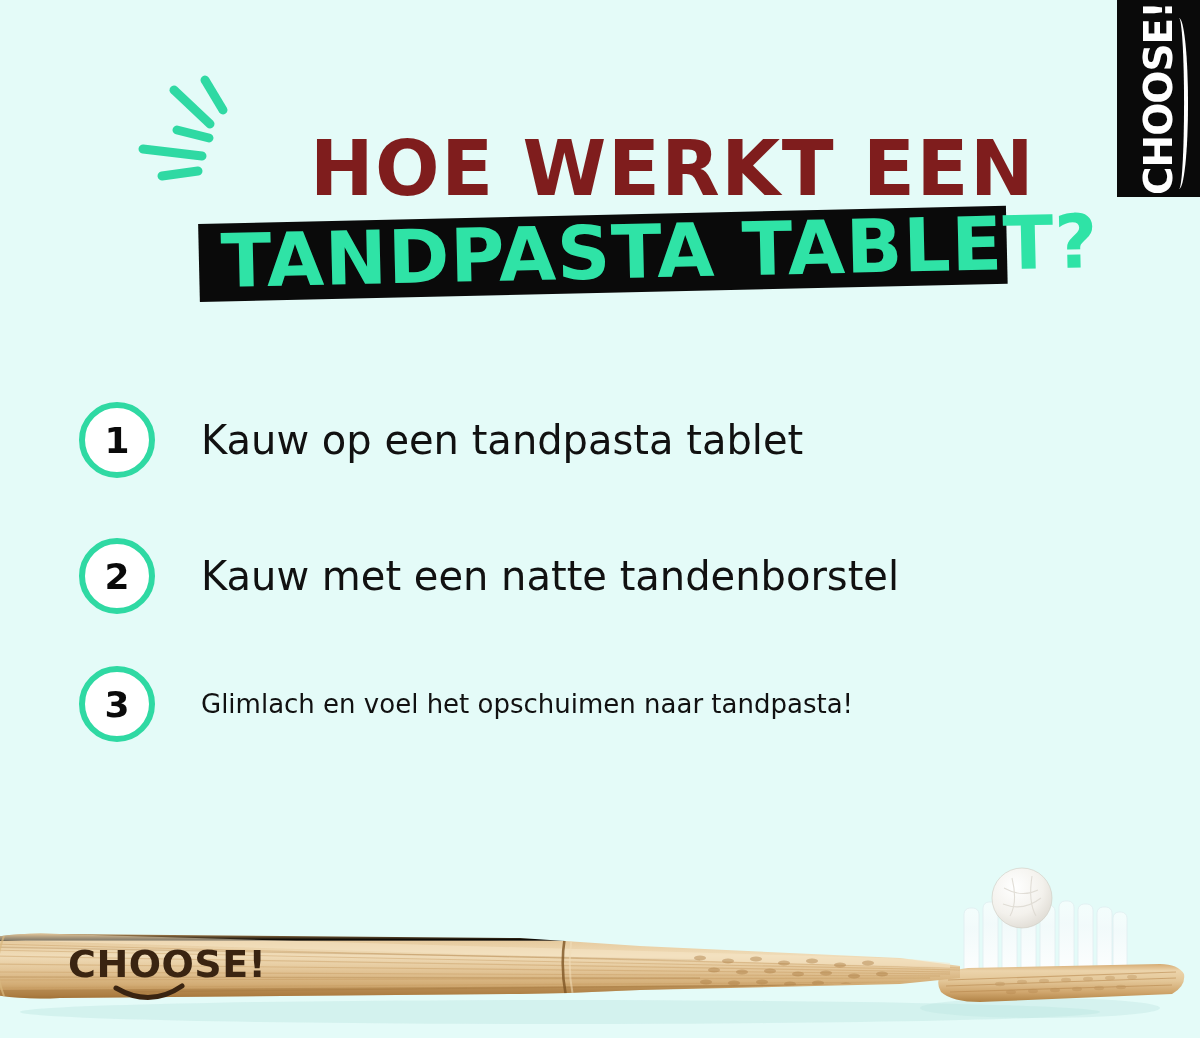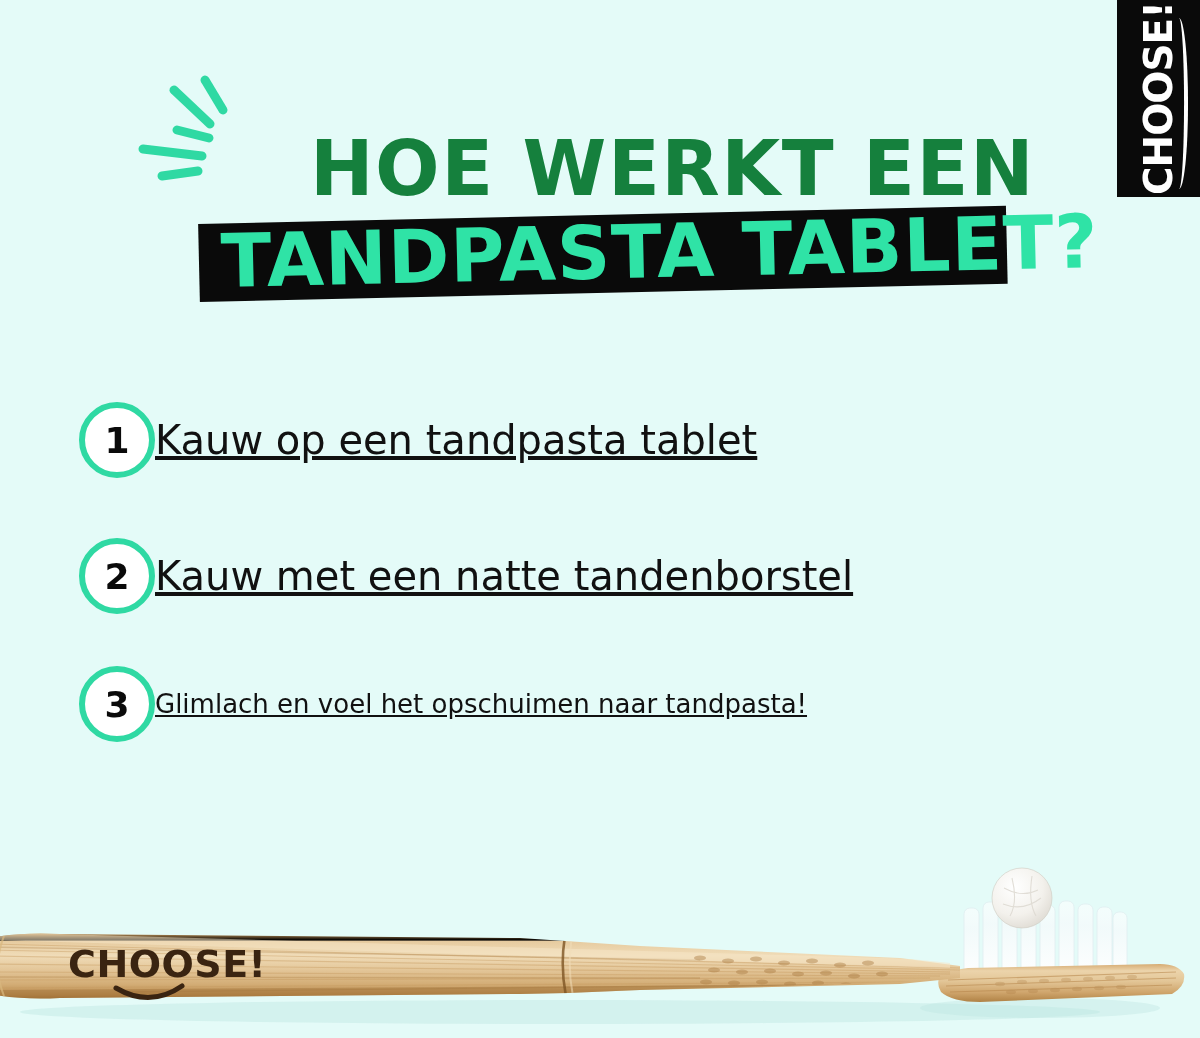--- a/index.html
+++ b/index.html
@@ -43,21 +43,21 @@
   .sparkle{position:absolute;left:126px;top:66px;width:120px;height:122px;}
 
   
   .headline-1{
     position:absolute;left:310px;top:131px;
     font-family:"DejaVu Sans", sans-serif;
     font-weight:bold;
     font-size:76px;
     line-height:1;
     letter-spacing:1.5px;
-    color:#15803d;
+    color:#7f1d1d;
     white-space:nowrap;
   }
   .headline-2-wrap{
     position:absolute;left:199px;top:224px;
     width:808px;height:78px;
     transform:rotate(-1.3deg);
     transform-origin:left center;
   }
   .headline-2-bar{
     position:absolute;inset:0;background:#0a0a0a;
@@ -86,27 +86,27 @@
     border:6px solid #2fd9a3;
     box-sizing:border-box;
     display:flex;align-items:center;justify-content:center;
     font-family:"DejaVu Sans", sans-serif;
     font-weight:bold;
     font-size:36px;
     color:#0a0a0a;
     flex:0 0 auto;
   }
   .step-text{
+    margin-left:46px;
     font-family:"DejaVu Sans", sans-serif;
     font-weight:normal;
     font-size:40px;
     line-height:1.1;
     color:#111111;
     white-space:nowrap;
-    text-decoration:underline;
   }
   .step-3 .step-text{font-size:26px;}
 
   
   .brush{position:absolute;left:0;top:860px;width:1200px;height:178px;}
 </style>
 </head>
 <body>
 
 <div id="stage">

